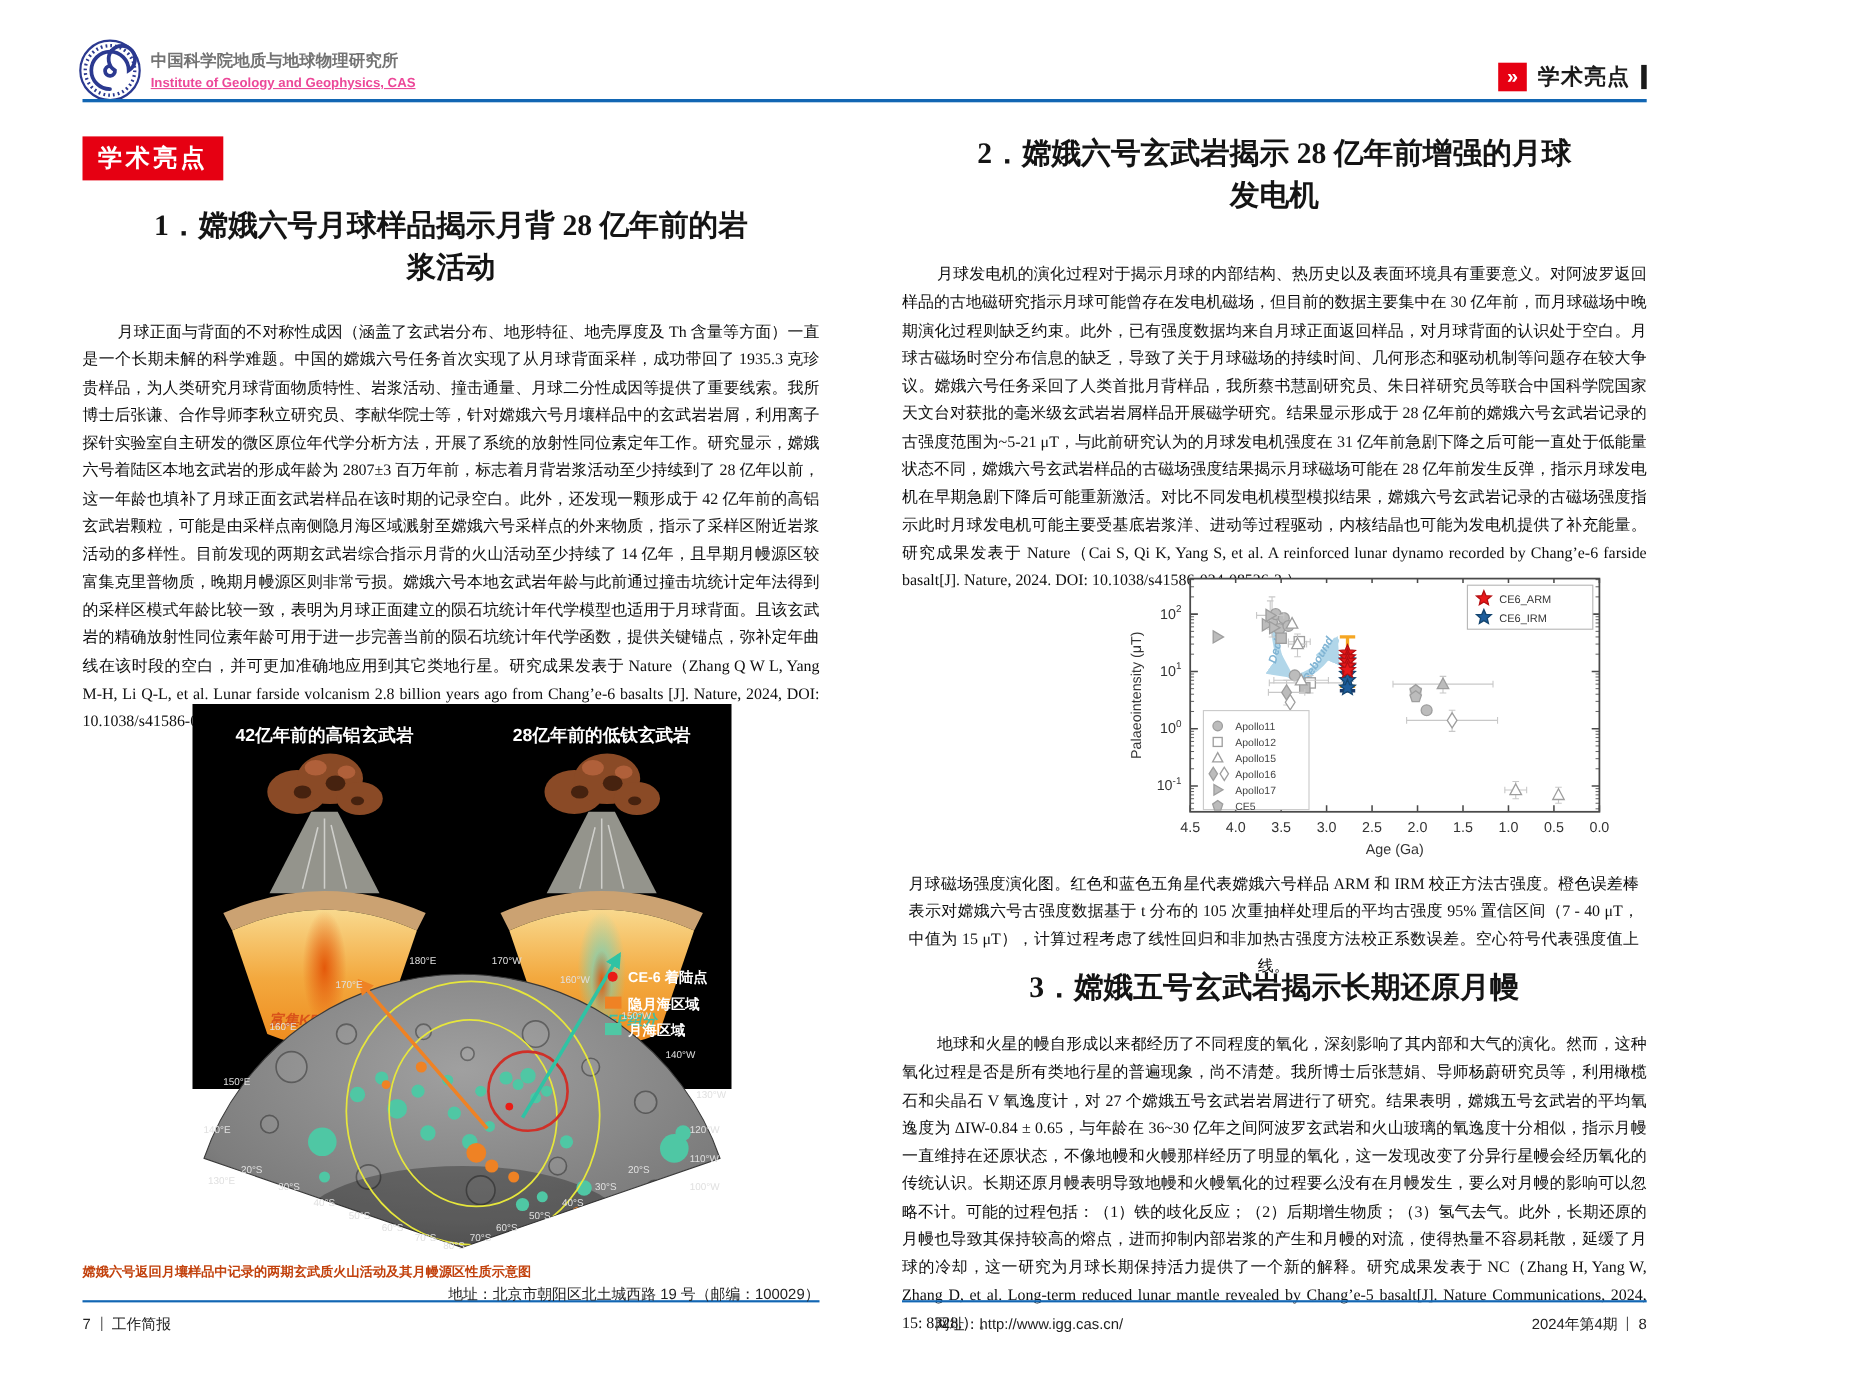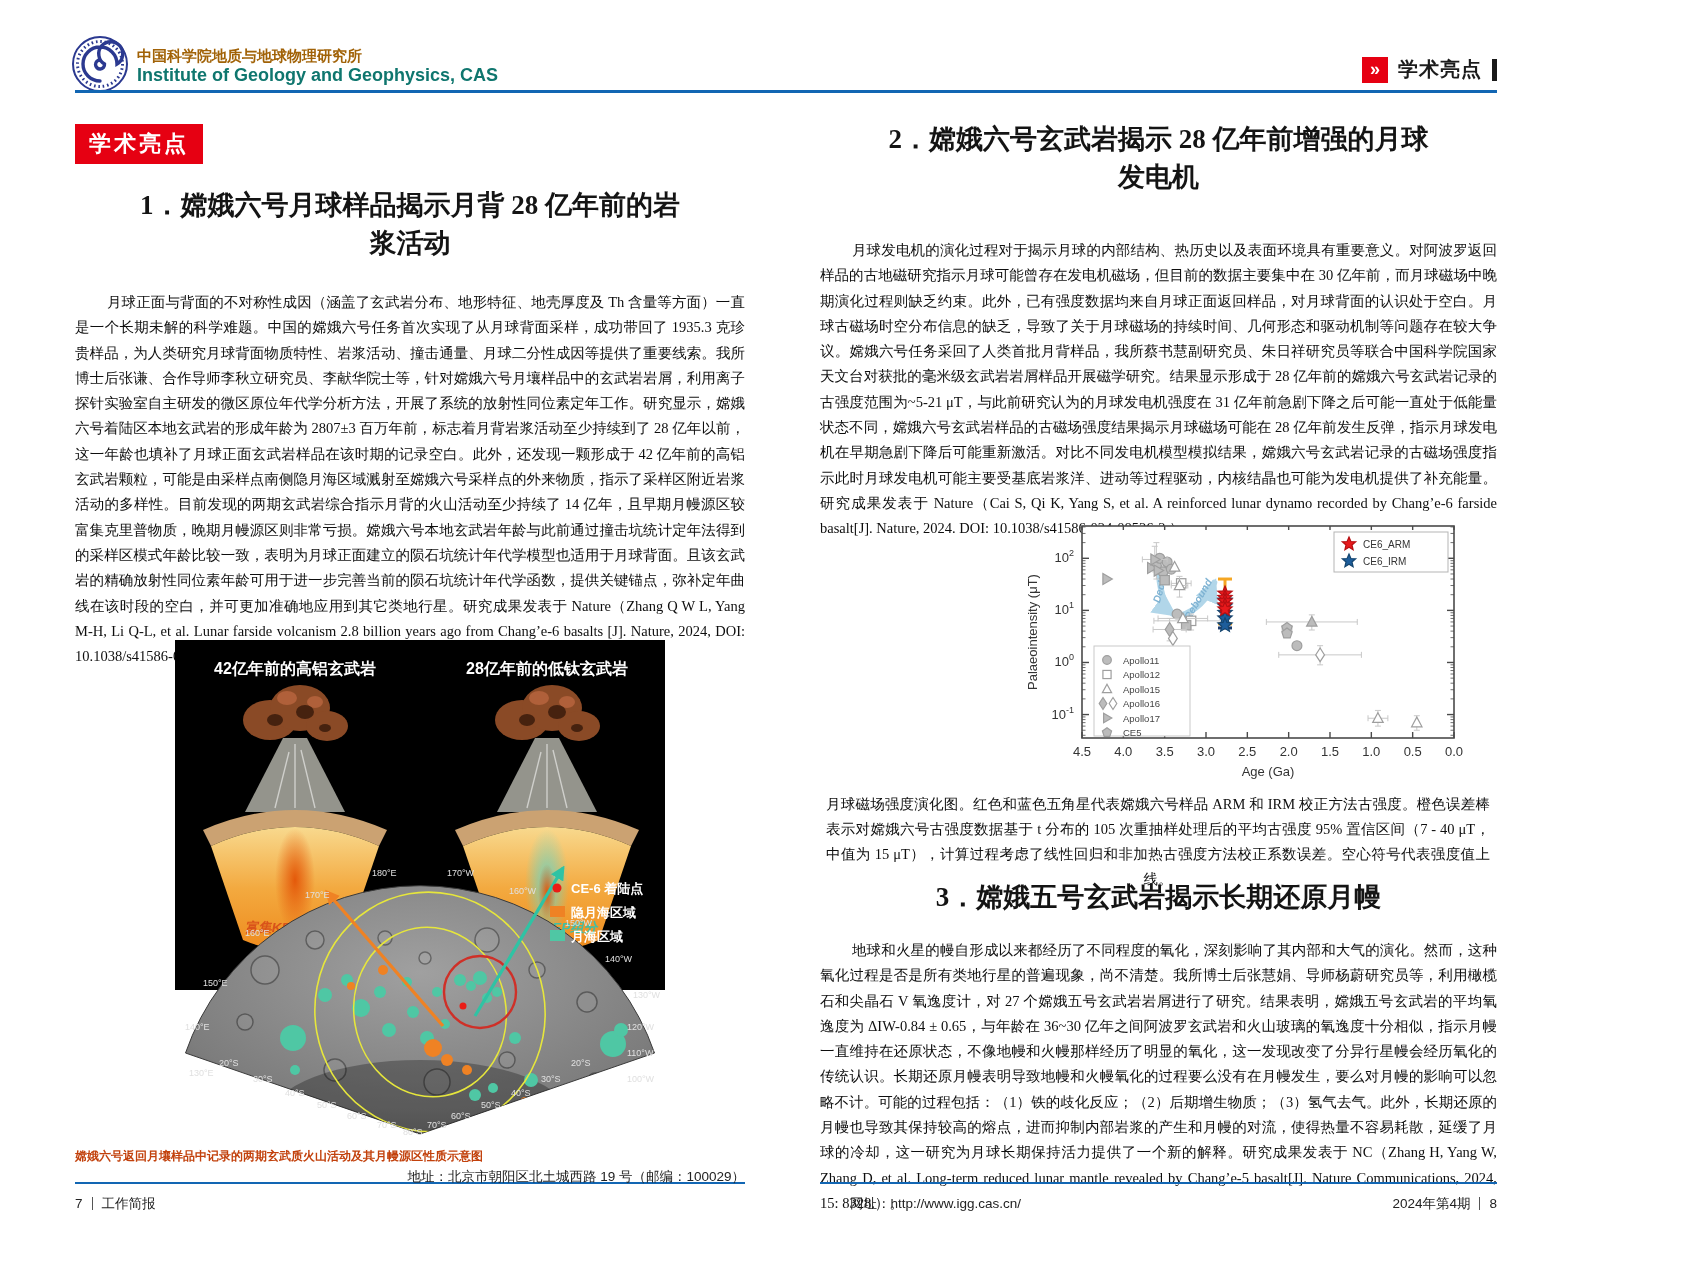--- a/index.html
+++ b/index.html
@@ -1,21 +1,21 @@
 <!DOCTYPE html>
 <html><head>
 <meta charset="utf-8">
 <style>
   html,body{margin:0;padding:0;background:#e8e8e8;}
   .sheet{position:relative;width:1700px;height:1262px;background:#ffffff;overflow:hidden;
          font-family:"Liberation Serif","DejaVu Serif",serif;color:#111;}
   .abs{position:absolute;}
   
-  .org-cn{font-family:"Liberation Sans","DejaVu Sans",sans-serif;font-weight:bold;font-size:15px;color:#a16207;line-height:20px;}
-  .org-en{font-family:"Liberation Sans","DejaVu Sans",sans-serif;font-weight:bold;font-size:18px;color:#0f766e;line-height:19px;}
+  .org-cn{font-family:"Liberation Sans","DejaVu Sans",sans-serif;font-weight:bold;font-size:15px;color:#737373;line-height:20px;}
+  .org-en{font-family:"Liberation Sans","DejaVu Sans",sans-serif;font-weight:bold;font-size:12px;color:#ec4899;line-height:19px;text-decoration:underline;}
   .top-rule{background:#1266b3;height:3px;}
   .corner{display:flex;align-items:center;gap:10px;font-family:"Liberation Sans","DejaVu Sans",sans-serif;}
   .corner-chev{width:26px;height:26px;background:#e60012;color:#fff;display:flex;align-items:center;justify-content:center;
                font-size:18px;font-weight:bold;}
   .corner-txt{font-size:20px;font-weight:bold;color:#1c1c1c;letter-spacing:1px;}
   .corner-bar{width:5px;height:22px;background:#1a1a1a;}
   
   .badge{width:128px;height:40px;background:#e60012;color:#fff;display:flex;align-items:center;justify-content:center;
          font-family:"Liberation Sans","DejaVu Sans",sans-serif;font-size:22px;font-weight:bold;letter-spacing:3px;}
   

